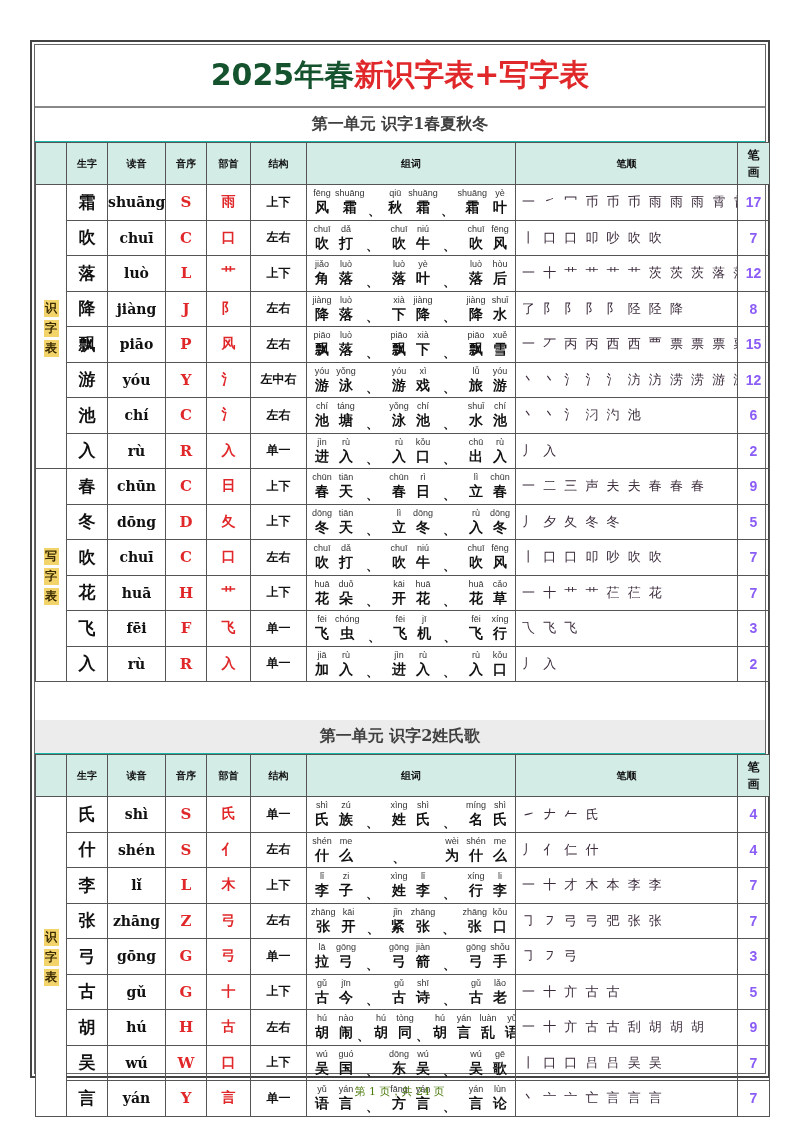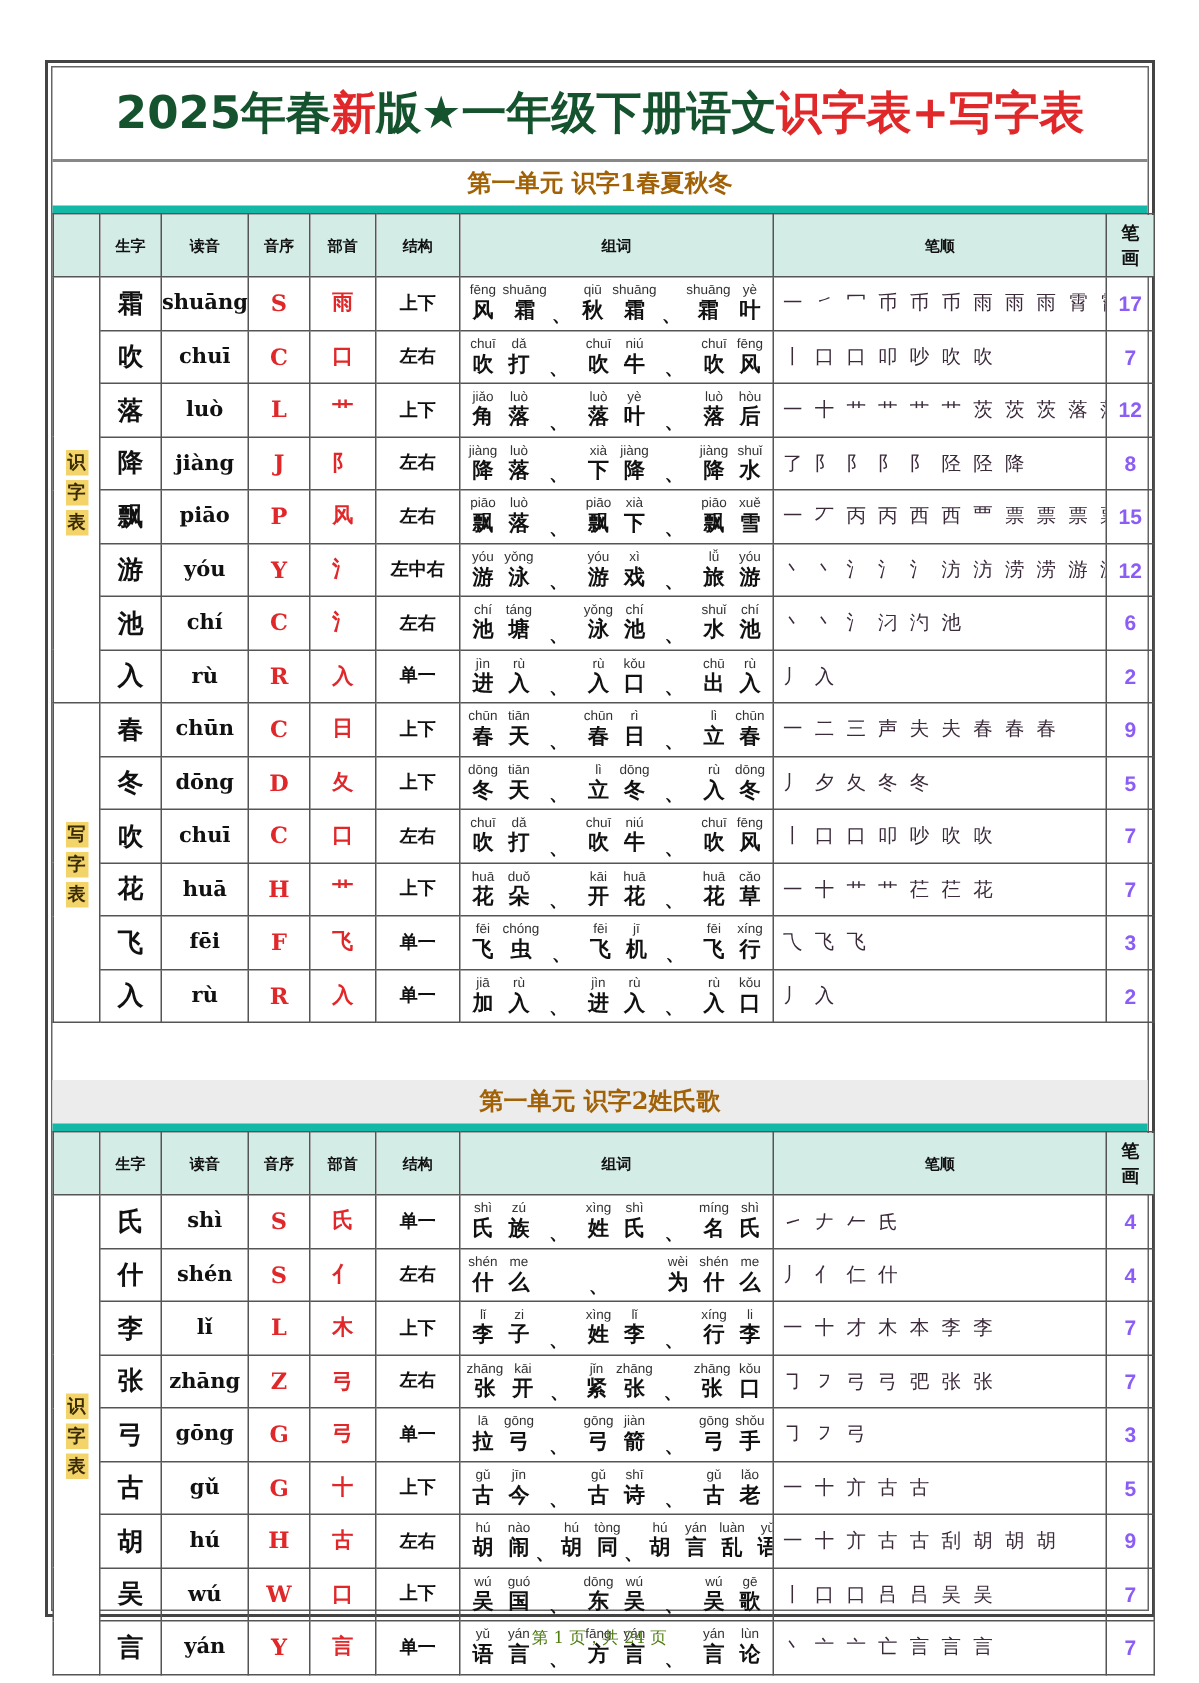--- a/index.html
+++ b/index.html
@@ -18,22 +18,22 @@
     height: 63px; display: flex; align-items: center; justify-content: center;
     font-size: 30px; font-weight: bold; letter-spacing: 0px;
     border-bottom: 2px solid #888; white-space: nowrap;
     font-family: "DejaVu Sans", sans-serif;
   }
   .main-title .red { color: #e0282a; }
   .main-title .black { color: #14532d; }
 
   .section-title {
     height: 34px; display: flex; align-items: center; justify-content: center;
-    color: #a16207; font-weight: bold; font-size: 16px;
-    border-bottom: 5px solid #14b8a6;
+    color: #404040; font-weight: bold; font-size: 16px;
+    border-bottom: 1px solid #14b8a6;
     font-family: "DejaVu Serif", serif;
   }
   .section-title.gray { background: #ececec; margin-top: 38px; }
 
   table.grid {
     width: 100%; border-collapse: collapse; table-layout: fixed;
   }
   table.grid td, table.grid th {
     border: 1px solid #555; text-align: center; vertical-align: middle;
     padding: 0; overflow: hidden;
@@ -77,21 +77,20 @@
   }
 </style>
 </head>
 <body>
 
 <div class="page-frame">
   <div class="inner-frame">
     <div class="main-title">
       <span class="black">2025年春</span>
         <span class="red">新</span>
-        <span class="black">版★一年级下册语文</span>
         <span class="red">识字表+写字表</span>
     </div>
     <div id="sections">
         <div class="section-title">第一单元  识字1春夏秋冬</div>
         <table class="grid">
           <colgroup>
             <col style="width:31px">
             <col style="width:41px">
             <col style="width:58px">
             <col style="width:41px">

